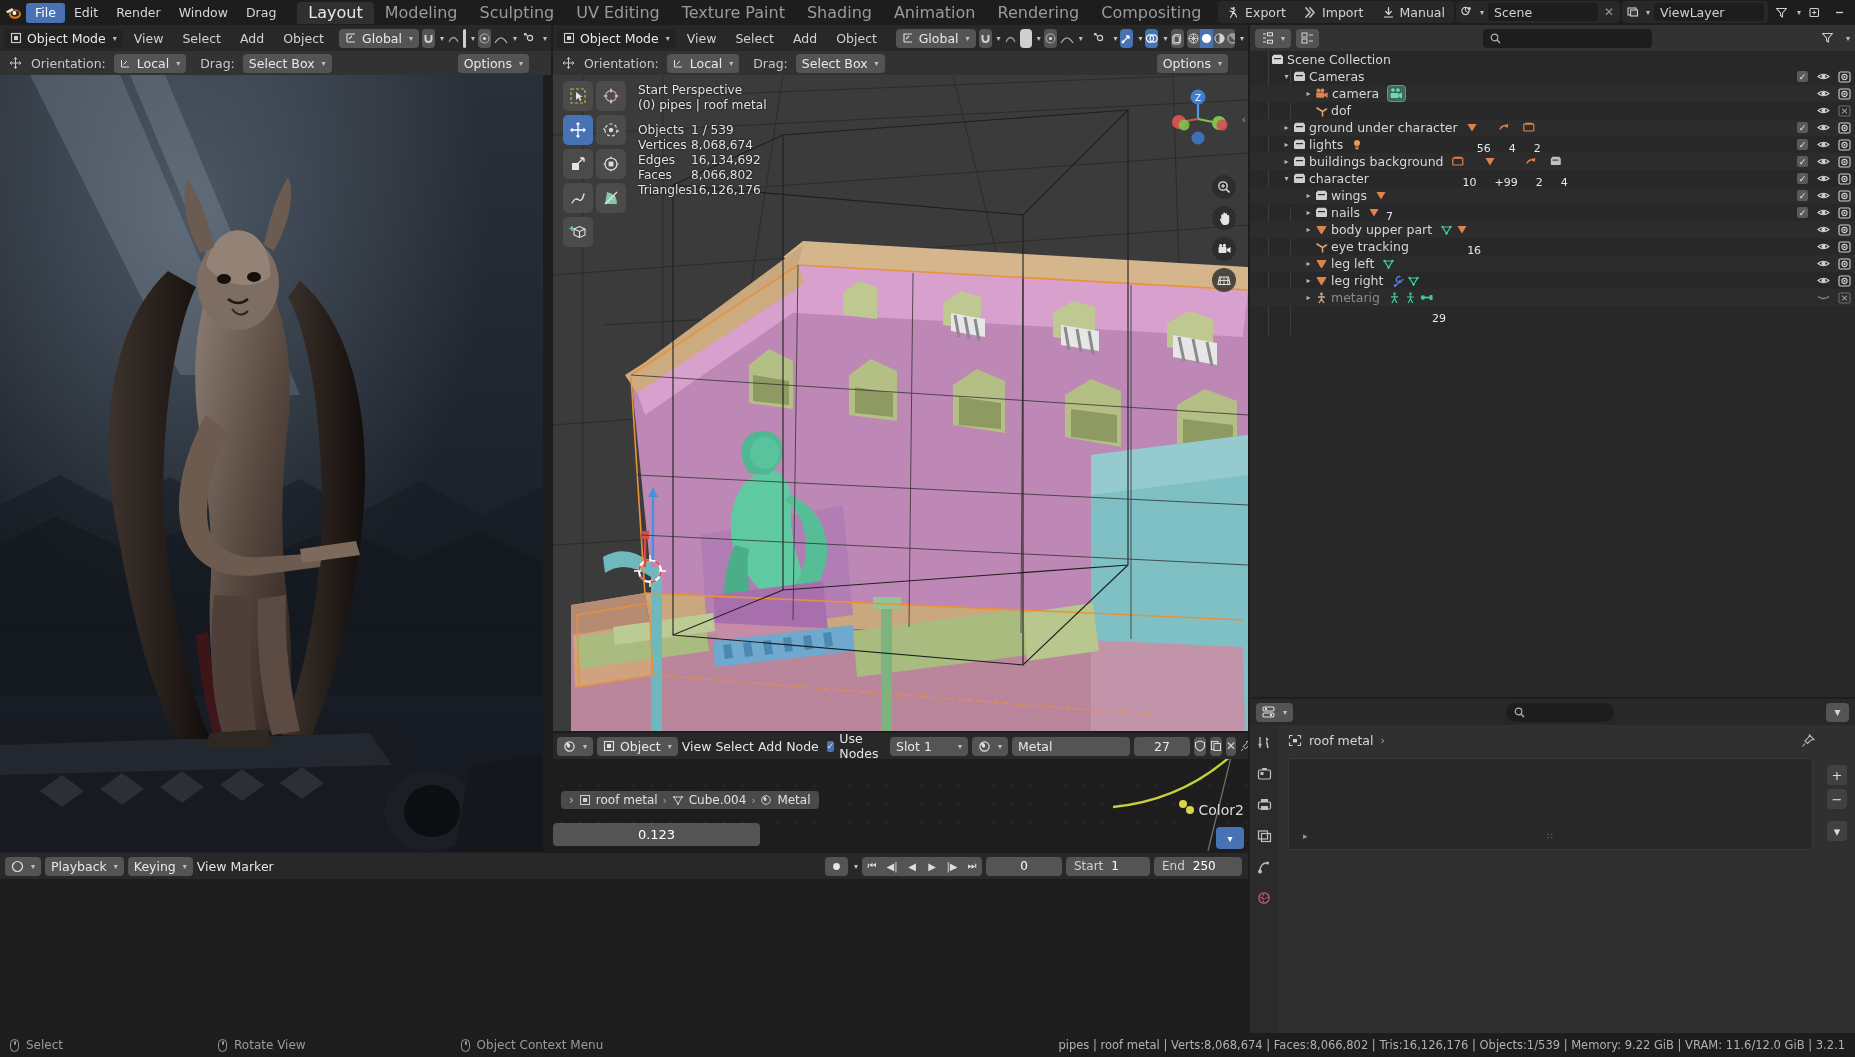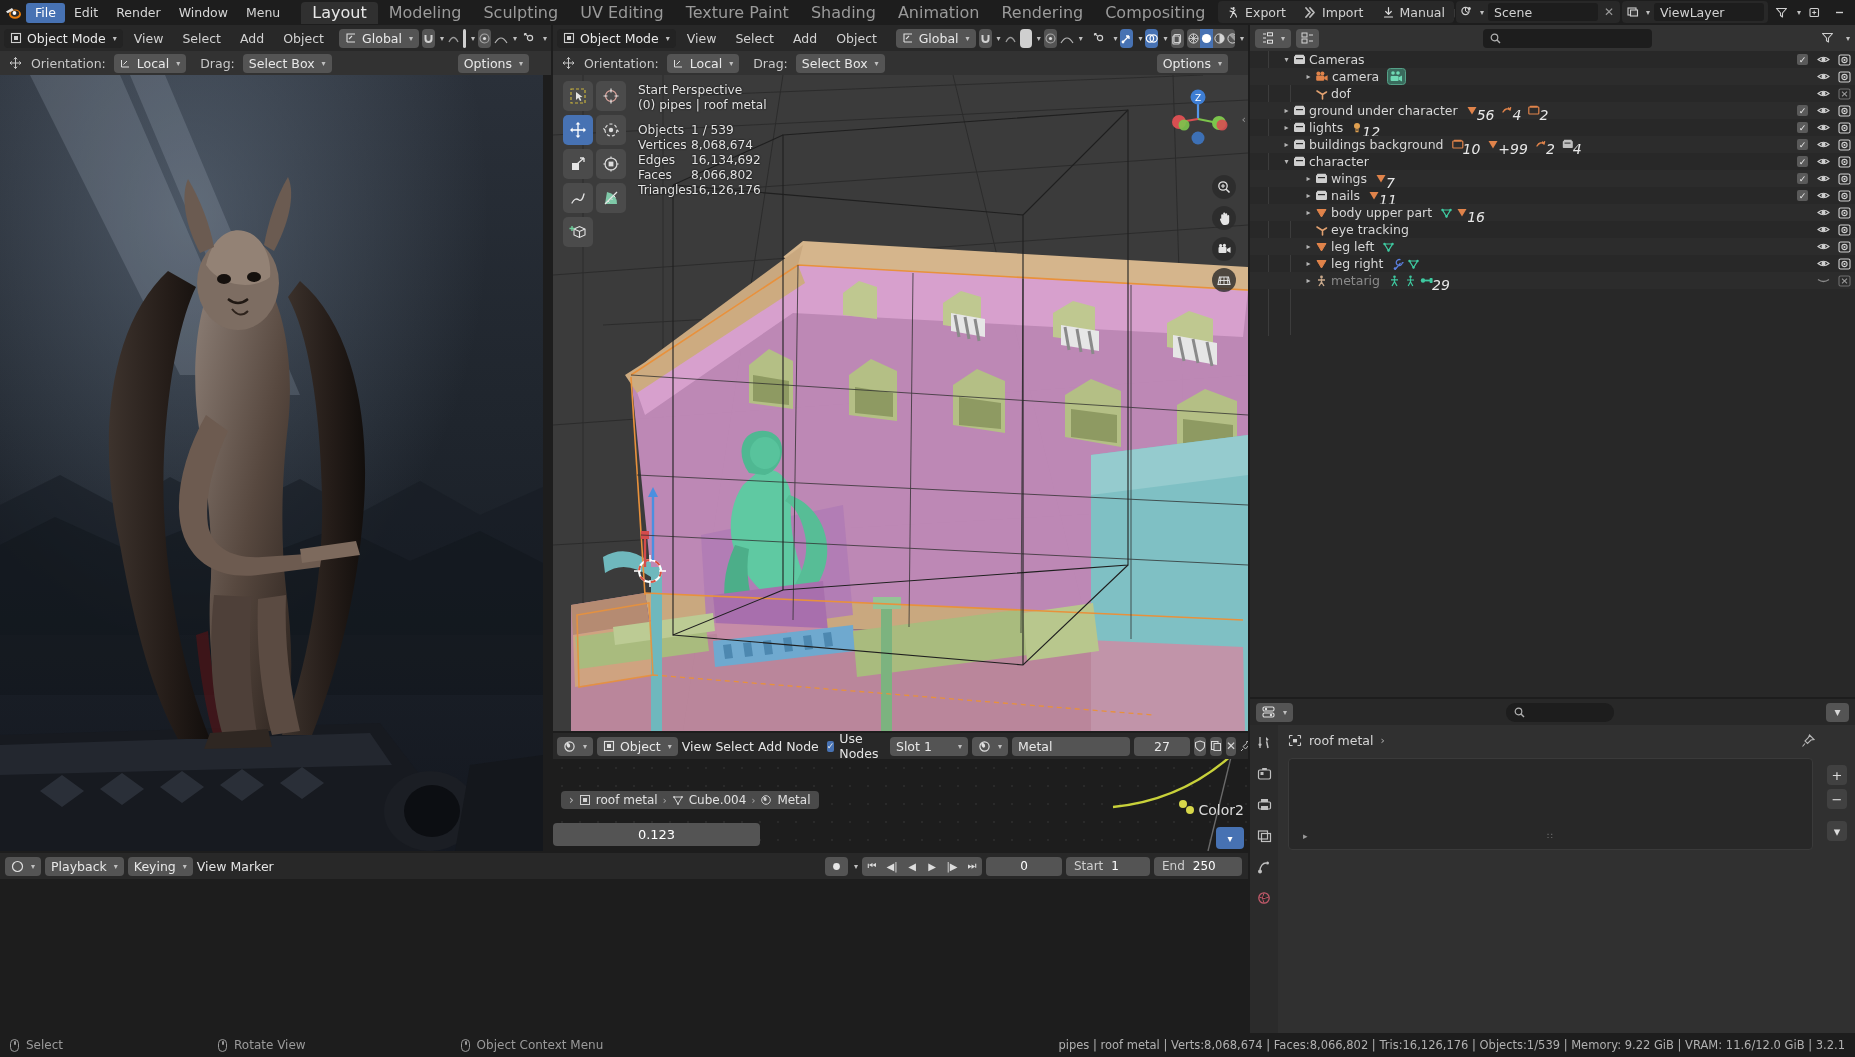--- a/index.html
+++ b/index.html
@@ -93,21 +93,21 @@
   .ol-body { position:absolute; left:0; top:26px; width:605px; height:646px; }
   .olrow { display:flex; align-items:center; height:17px; position:relative; padding-left:4px; }
   .olrow.alt { background:#2c2c2c; }
   .oltri { width:13px; font-size:8px; color:#b5b5b5; text-align:center; }
   .oltri.blank { color:transparent; }
   .olname { font-size:12.5px; color:#d6d6d6; white-space:nowrap; margin-left:3px;}
   .olname.dim { color:#8a8a8a; }
   .olicons { display:flex; align-items:center; gap:3px; margin-left:8px; }
   .olright { position:absolute; right:4px; display:flex; align-items:center; gap:8px; }
   .ckbox { width:11px;height:11px;border-radius:2px;background:#5a5a5a;display:flex;align-items:center;justify-content:center;color:#e8e8e8;font-size:9px;}
-  .badge { font-size:14px; color:#e8e8e8; position:relative; left:-4px; top:4px;font-style:italic;}
+  .badge { font-size:11px; color:#e8e8e8; position:relative; left:-4px; top:21px;}
   .treeline { position:absolute; top:0; bottom:0; width:1px; background:#3c3c3c; }
 
   
   .props { position:absolute; left:1250px; top:699px; width:605px; height:334px; background:#303030; overflow:hidden;}
   .pr-hdr { background:#282828; height:26px; display:flex; align-items:center; padding:0 6px; gap:8px;}
   .pr-search { background:#1d1d1d; height:19px; border-radius:9px; width:108px; display:flex;align-items:center; padding:0 8px; gap:4px;}
   .pr-tabs { position:absolute; left:0; top:26px; width:28px; height:308px; background:#2b2b2b;
      display:flex; flex-direction:column; align-items:center; padding-top:10px; gap:17px;}
   .pr-main { position:absolute; left:28px; top:26px; width:577px; height:308px; background:#303030; }
   .pr-bread { display:flex; align-items:center; gap:7px; padding:8px 10px; font-size:12.5px; color:#d6d6d6;}
@@ -145,21 +145,21 @@
         <ellipse cx="10" cy="9.2" rx="6" ry="4.6" fill="#e87d0d"></ellipse>
         <ellipse cx="10" cy="8.6" rx="4.2" ry="3.1" fill="#2b2b2b"></ellipse>
         <circle cx="9.4" cy="8" r="1.9" fill="#ffffff"></circle>
         <path d="M1 6.5 L7 3 L8.5 5.2 L2.6 8.2 Z" fill="#e4e4e4"></path>
       </svg>
     </div>
     <div class="menu-item active">File</div>
     <div class="menu-item">Edit</div>
     <div class="menu-item">Render</div>
     <div class="menu-item">Window</div>
-    <div class="menu-item">Menu</div>
+    <div class="menu-item">Drag</div>
     <div style="width:12px"></div>
     <div class="wstab sel">Layout</div>
     <div class="wstab">Modeling</div>
     <div class="wstab">Sculpting</div>
     <div class="wstab">UV Editing</div>
     <div class="wstab">Texture Paint</div>
     <div class="wstab">Shading</div>
     <div class="wstab">Animation</div>
     <div class="wstab">Rendering</div>
     <div class="wstab">Compositing</div>
@@ -967,20 +967,29 @@
           </svg>
       </div>
       <span class="chev">▾</span>
     </div>
 
     <div class="ol-body">
       <div class="treeline" style="left:18px;top:0;height:285px"></div>
       <div class="treeline" style="left:40px;top:17px;height:52px"></div>
       <div class="treeline" style="left:40px;top:156px;height:128px"></div>
 
+      <div class="olrow" style="padding-left:8px">
+        <span class="oltri blank">▸</span>
+        <svg width="13" height="12" viewBox="0 0 13 12">
+            <rect x="1" y="2" width="11" height="8" rx="1" fill="#d6d6d6"></rect>
+            <rect x="2" y="0.8" width="9" height="1.8" rx="0.7" fill="#d6d6d6"></rect>
+            <rect x="3" y="4" width="7" height="1.2" fill="#323232"></rect>
+          </svg>
+        <span class="olname">Scene Collection</span>
+      </div>
 
       <div id="ol-items">
           <div class="olrow" style="padding-left: 30px;">
             <span class="oltri">▾</span>
             <span style="display: flex;">
               <svg width="13" height="12" viewBox="0 0 13 12">
                 <rect x="1" y="2" width="11" height="8" rx="1" fill="#cfcfcf"></rect>
                 <rect x="2" y="0.8" width="9" height="1.8" rx="0.7" fill="#cfcfcf"></rect>
                 <rect x="3" y="4" width="7" height="1.2" fill="#2a2a2a"></rect>
               </svg>

